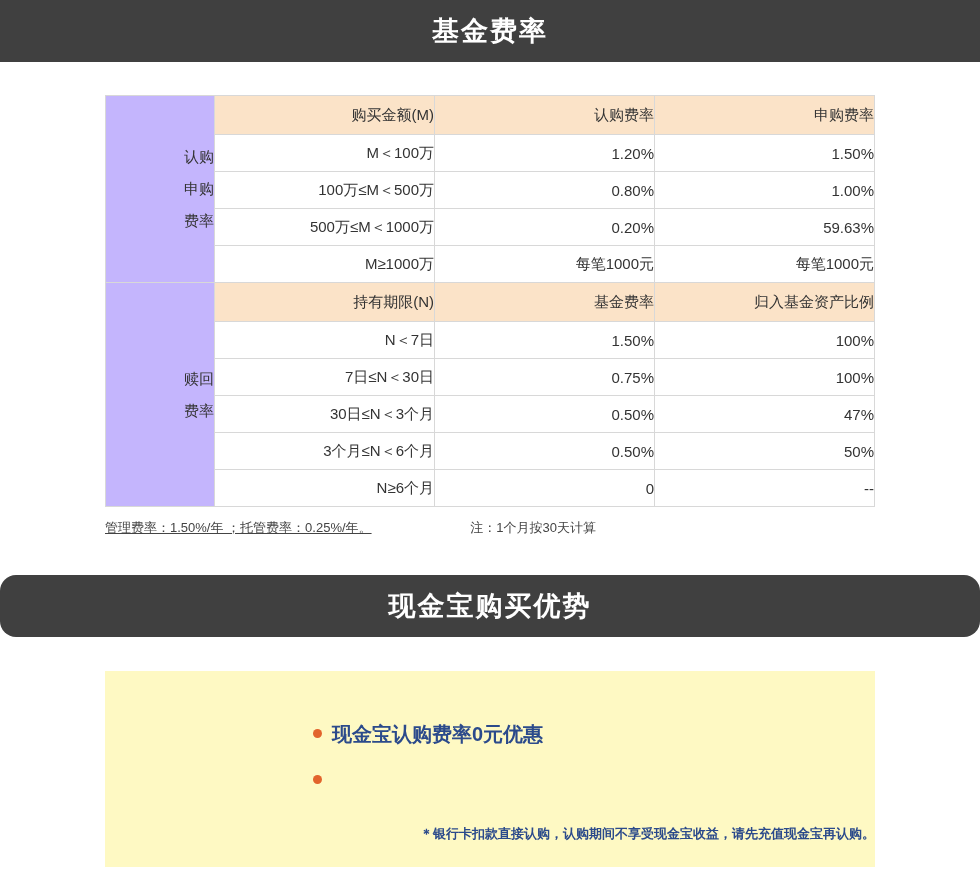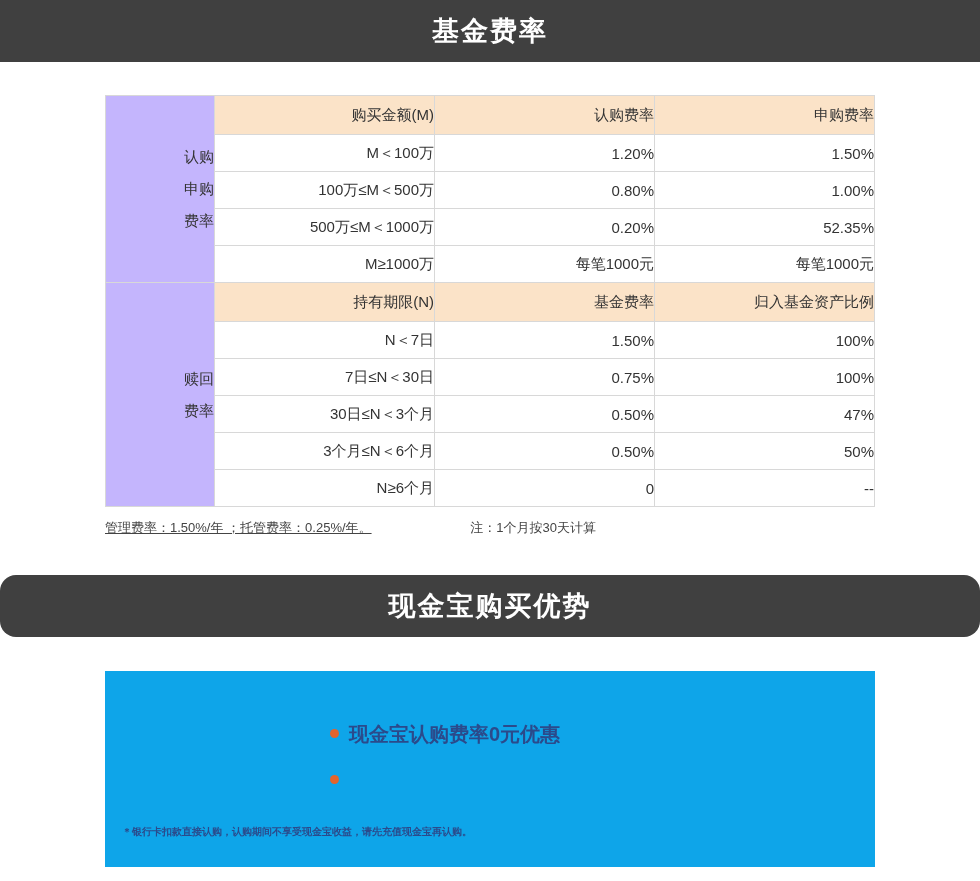--- a/index.html
+++ b/index.html
@@ -71,47 +71,47 @@
     color: #444444;
   }
   .note-row .left { display: inline-block; text-decoration: underline; }
   .note-row .right { display: inline-block; margin-left: 95px; }
 
   
   .adv-wrap {
     padding: 34px 105px 0 105px;
   }
   .adv-box {
-    background: #0ea5e9;
+    background: #fef9c3;
     width: 770px;
     height: 196px;
     box-sizing: border-box;
-    padding: 40px 0 0 17px;
+    padding: 40px 0 0 0;
   }
   .adv-item {
     font-size: 20px;
     color: #2b4a8b;
     font-weight: bold;
     text-align: left;
     padding-left: 208px;
     line-height: 46px;
   }
   .bullet {
     display: inline-block;
     width: 9px;
     height: 9px;
     border-radius: 50%;
     background: #e2642c;
     margin-right: 10px;
     vertical-align: 3px;
   }
   .adv-note {
     margin-top: 22px;
-    text-align: left;
-    font-size: 10px;
+    text-align: right;
+    font-size: 13px;
     color: #2b4a8b;
     font-weight: bold;
   }
 
   .spacer-1 { height: 38px; }
 </style>
 </head>
 <body>
 
 <div class="page">
@@ -138,21 +138,21 @@
           <td>1.50%</td>
         </tr>
         <tr>
           <td>100万≤M＜500万</td>
           <td>0.80%</td>
           <td>1.00%</td>
         </tr>
         <tr>
           <td>500万≤M＜1000万</td>
           <td>0.20%</td>
-          <td>52.35%</td>
+          <td>59.63%</td>
         </tr>
         <tr>
           <td>M≥1000万</td>
           <td>每笔1000元</td>
           <td>每笔1000元</td>
         </tr>
 
         <tr>
           <td class="rowlabel" rowspan="6">
             <span class="lbl-line">赎回</span>

